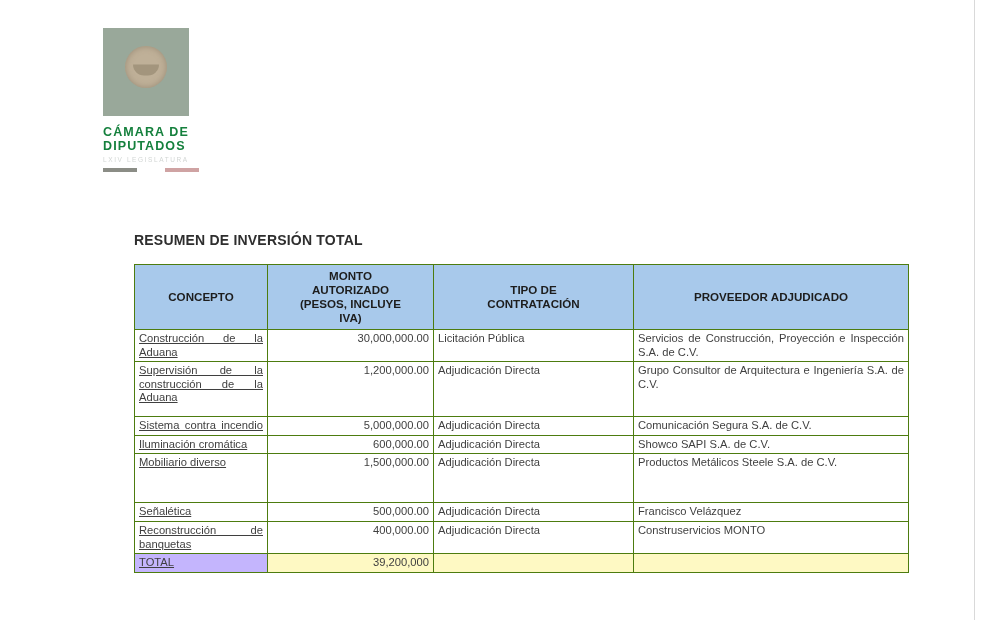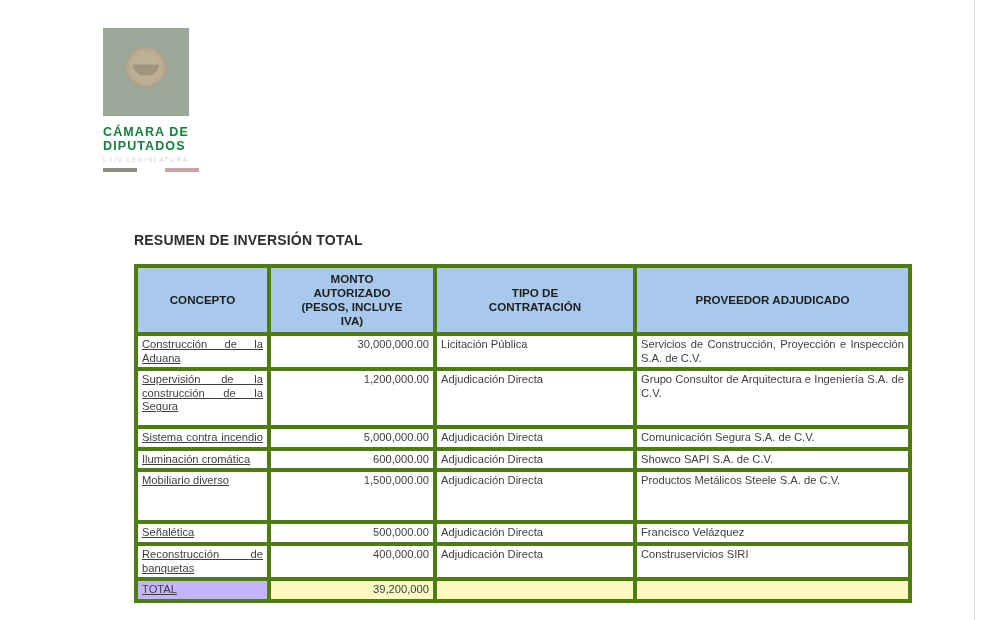--- a/index.html
+++ b/index.html
@@ -132,21 +132,21 @@
     top: 264px;
     width: 774px;
   }
   table.inv {
     border-collapse: collapse;
     width: 774px;
     table-layout: fixed;
   }
   table.inv th,
   table.inv td {
-    border: 4px solid #4d7c0f;
+    border: 1px solid #4d7c0f;
     vertical-align: top;
     padding: 2px 4px;
     font-size: 11.2px;
     line-height: 13.6px;
     color: #3f3f3f;
   }
   table.inv thead th {
     background: #a8c9eb;
     text-align: center;
     vertical-align: middle;
@@ -232,21 +232,21 @@
       <tbody>
 
         <tr>
           <td class="concepto">Construcción de la Aduana</td>
           <td class="monto">30,000,000.00</td>
           <td class="tipo">Licitación Pública</td>
           <td class="prov">Servicios de Construcción, Proyección e Inspección S.A. de C.V.</td>
         </tr>
 
         <tr class="r-tall">
-          <td class="concepto">Supervisión de la construcción de la Segura</td>
+          <td class="concepto">Supervisión de la construcción de la Aduana</td>
           <td class="monto">1,200,000.00</td>
           <td class="tipo">Adjudicación Directa</td>
           <td class="prov">Grupo Consultor de Arquitectura e Ingeniería S.A. de C.V.</td>
         </tr>
 
         <tr>
           <td class="concepto">Sistema contra incendio</td>
           <td class="monto">5,000,000.00</td>
           <td class="tipo">Adjudicación Directa</td>
           <td class="prov">Comunicación Segura S.A. de C.V.</td>
@@ -270,21 +270,21 @@
           <td class="concepto" style="text-align-last:left">Señalética</td>
           <td class="monto">500,000.00</td>
           <td class="tipo">Adjudicación Directa</td>
           <td class="prov">Francisco Velázquez</td>
         </tr>
 
         <tr>
           <td class="concepto" style="text-align-last:left">Reconstrucción de banquetas</td>
           <td class="monto">400,000.00</td>
           <td class="tipo">Adjudicación Directa</td>
-          <td class="prov">Construservicios SIRI</td>
+          <td class="prov">Construservicios MONTO</td>
         </tr>
 
         <tr class="total">
           <td class="concepto">TOTAL</td>
           <td class="monto">39,200,000</td>
           <td class="tipo"></td>
           <td class="prov"></td>
         </tr>
 
       </tbody>

